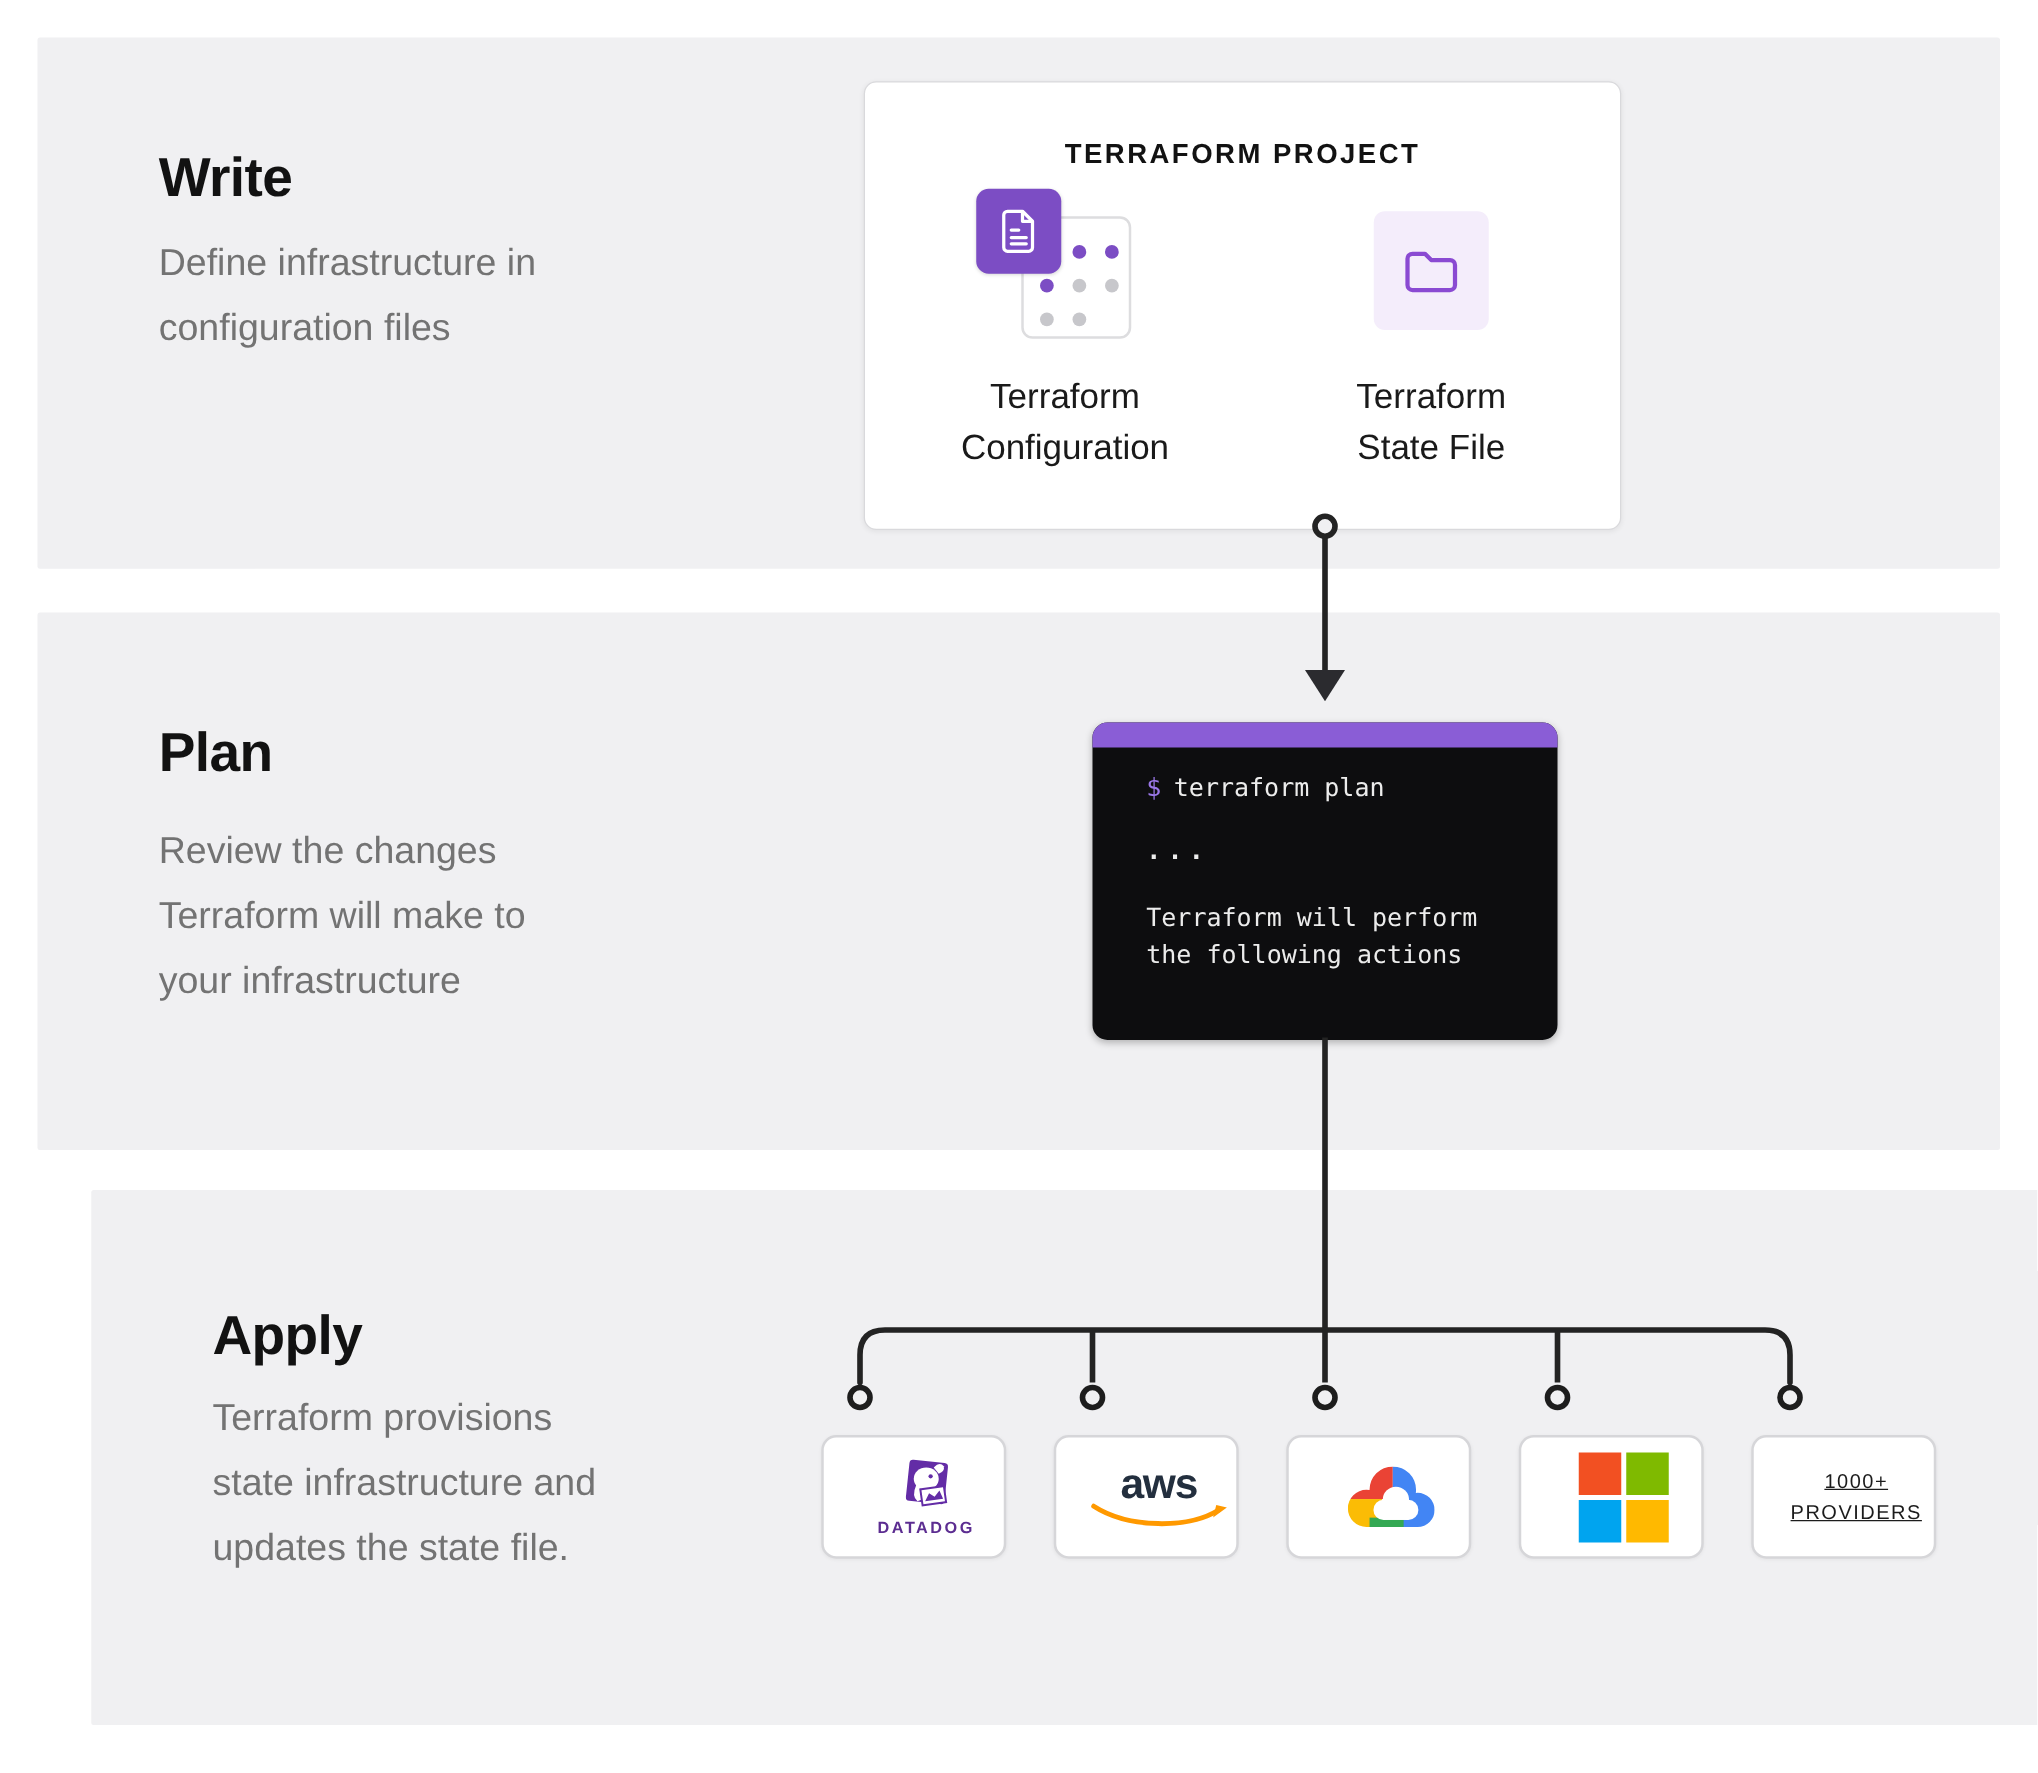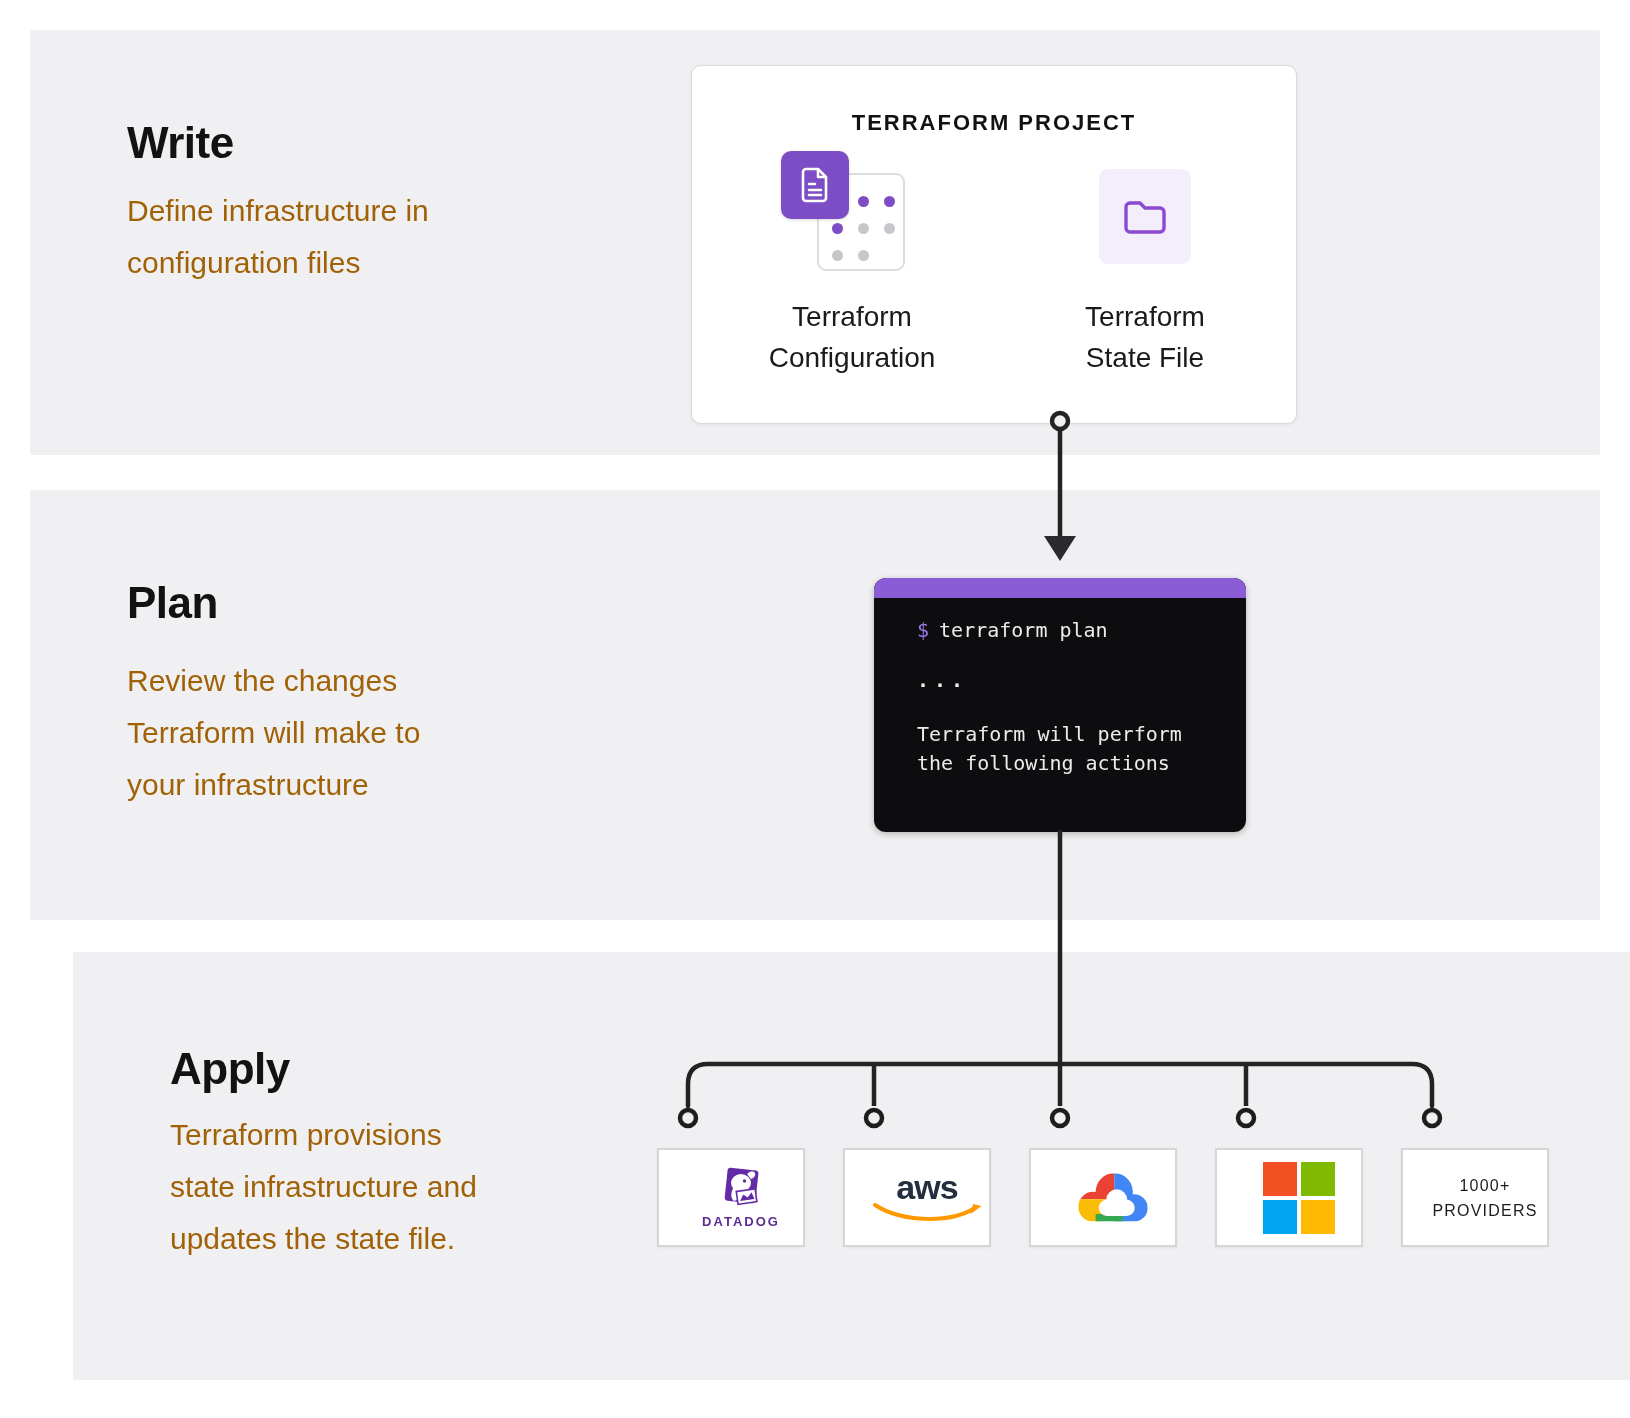--- a/index.html
+++ b/index.html
@@ -8,21 +8,21 @@
 
   
   .panel{position:absolute;left:30px;width:1570px;background:#f0f0f2;border-radius:2px;}
   .panel-write{top:30px;height:425px;}
   .panel-plan{top:490px;height:430px;}
   .panel-apply{top:952px;height:428px;margin-left:43px;}
 
   
   .step-head{position:absolute;left:97px;font-size:44px;font-weight:700;line-height:50px;
              letter-spacing:-0.5px;color:#121212;}
-  .step-body{position:absolute;left:97px;font-size:30px;font-weight:400;line-height:52px;color:#a16207;}
+  .step-body{position:absolute;left:97px;font-size:30px;font-weight:400;line-height:52px;color:#737373;}
   .step-body span{display:block;}
   .panel-write .step-head{top:88px;}
   .panel-write .step-body{top:155px;}
   .panel-plan .step-head{top:88px;}
   .panel-plan .step-body{top:165px;}
   .panel-apply .step-head{top:92px;}
   .panel-apply .step-body{top:157px;}
 
   
   .project-card{position:absolute;left:661px;top:35px;width:604px;height:357px;background:#ffffff;
@@ -57,33 +57,33 @@
                  font-family:"DejaVu Sans Mono","Liberation Mono",monospace;
                  font-size:20px;color:#ececec;}
   .t-line1{position:absolute;top:40px;left:0;white-space:nowrap;}
   .t-line1 .dollar{color:#9a77e8;margin-right:10px;}
   .t-ellipsis{position:absolute;top:90px;left:0;letter-spacing:5px;font-weight:700;}
   .t-out{position:absolute;top:142px;left:0;line-height:29px;white-space:nowrap;}
   .t-out span{display:block;}
 
   
   .provider-card{position:absolute;top:196px;width:148px;height:99px;background:#ffffff;
-                 border:2px solid #d6d6d9;border-radius:0;box-sizing:border-box;
+                 border:2px solid #d6d6d9;border-radius:12px;box-sizing:border-box;
                  display:flex;flex-direction:column;align-items:center;justify-content:center;
                  box-shadow:0 1px 3px rgba(0,0,0,.05);padding-left:20px;}
   .pc-1{left:584px;} .pc-2{left:770px;} .pc-3{left:956px;} .pc-4{left:1142px;} .pc-5{left:1328px;}
 
   .dd-label{font-size:13px;font-weight:700;letter-spacing:2px;color:#5c2d91;margin-top:2px;}
   .aws-logo{display:flex;flex-direction:column;align-items:center;}
   .aws-text{font-size:34px;font-weight:700;letter-spacing:-1px;color:#232f3e;line-height:30px;}
   .ms-grid{display:grid;grid-template-columns:34px 34px;grid-auto-rows:34px;gap:4px;}
   .ms-grid i{display:block;}
   .ms-r{background:#f25022;} .ms-g{background:#7fba00;} .ms-b{background:#00a4ef;} .ms-y{background:#ffb900;}
   .more-label{font-size:16px;font-weight:500;letter-spacing:1.2px;line-height:25px;color:#1c1c1c;
-              text-align:center;}
+              text-align:center;text-decoration:underline;}
   .more-label span{display:block;}
 
   
   .overlay{position:absolute;left:0;top:0;width:1630px;height:1418px;pointer-events:none;}
 </style>
 </head>
 <body>
 
 <div class="page">
 

